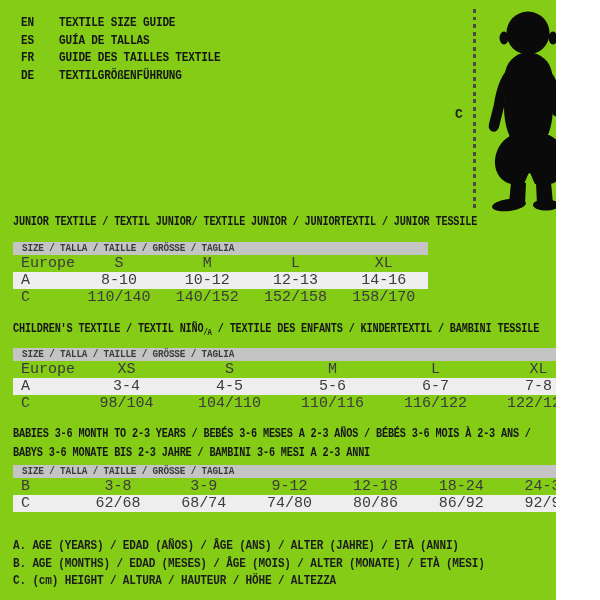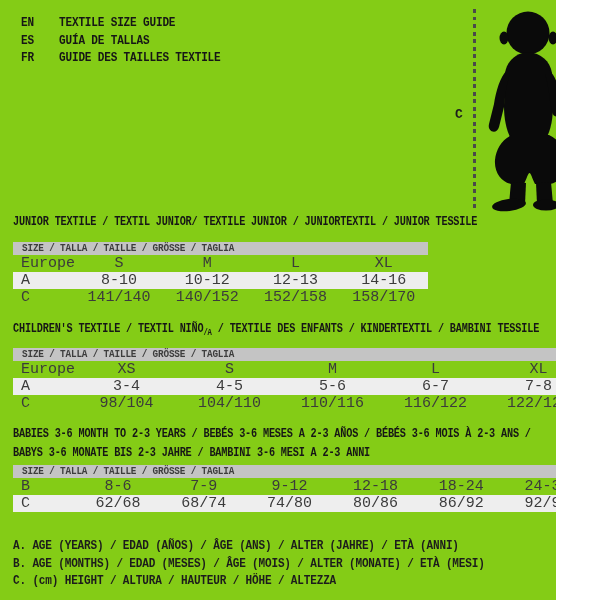--- a/index.html
+++ b/index.html
@@ -58,20 +58,24 @@
       <span class="lang-label"><span class="cond">TEXTILE SIZE GUIDE</span></span>
     </div>
     <div class="lang-row">
       <span class="lang-code"><span class="cond">ES</span></span>
       <span class="lang-label"><span class="cond">GUÍA DE TALLAS</span></span>
     </div>
     <div class="lang-row">
       <span class="lang-code"><span class="cond">FR</span></span>
       <span class="lang-label"><span class="cond">GUIDE DES TAILLES TEXTILE</span></span>
     </div>
+    <div class="lang-row">
+      <span class="lang-code"><span class="cond">DE</span></span>
+      <span class="lang-label"><span class="cond">TEXTILGRÖßENFÜHRUNG</span></span>
+    </div>
   </div>
 
   <div class="dashed-line"></div>
   <div class="measure-label">C</div>
   <svg class="baby" width="92" height="204" viewBox="0 0 92 204" xmlns="http://www.w3.org/2000/svg">
     <g fill="#0a0a0a">
       <circle cx="45" cy="23" r="21.5"></circle>
       <ellipse cx="21" cy="28" rx="4.5" ry="6.5"></ellipse>
       <ellipse cx="70" cy="28" rx="4.5" ry="6.5"></ellipse>
       <path d="M45,42 C33,43 24,51 22,63 L21,96 C21,113 25,125 30,132 L61,132 C66,125 70,113 70,96 L69,63 C67,51 58,43 45,42 Z"></path>
@@ -101,21 +105,21 @@
     </div>
     <div class="row cols5 shaded">
       <span class="cell label">A</span>
       <span class="cell">8-10</span>
       <span class="cell">10-12</span>
       <span class="cell">12-13</span>
       <span class="cell">14-16</span>
     </div>
     <div class="row cols5">
       <span class="cell label">C</span>
-      <span class="cell">141/140</span>
+      <span class="cell">110/140</span>
       <span class="cell">140/152</span>
       <span class="cell">152/158</span>
       <span class="cell">158/170</span>
     </div>
   </div>
 
   <div class="tbl-title t2-title">
     <span class="cond"><span>CHILDREN'S TEXTILE / TEXTIL NIÑO</span><span class="title-sub">/A</span><span> / TEXTILE DES ENFANTS / KINDERTEXTIL / BAMBINI TESSILE</span></span>
   </div>
   <div class="table t2">
@@ -151,22 +155,22 @@
   <div class="tbl-title t3-title">
     <span class="cond">BABIES 3-6 MONTH TO 2-3 YEARS / BEBÉS 3-6 MESES A 2-3 AÑOS / BÉBÉS 3-6 MOIS À 2-3 ANS /</span><br>
     <span class="cond">BABYS 3-6 MONATE BIS 2-3 JAHRE / BAMBINI 3-6 MESI A 2-3 ANNI</span>
   </div>
   <div class="table t3">
     <div class="band">
         <span class="cond">SIZE / TALLA / TAILLE / GRÖSSE / TAGLIA</span>
       </div>
     <div class="row cols7">
       <span class="cell label">B</span>
-      <span class="cell">8-6</span>
-      <span class="cell">7-9</span>
+      <span class="cell">3-8</span>
+      <span class="cell">3-9</span>
       <span class="cell">9-12</span>
       <span class="cell">12-18</span>
       <span class="cell">18-24</span>
       <span class="cell">24-36</span>
     </div>
     <div class="row cols7 shaded">
       <span class="cell label">C</span>
       <span class="cell">62/68</span>
       <span class="cell">68/74</span>
       <span class="cell">74/80</span>

